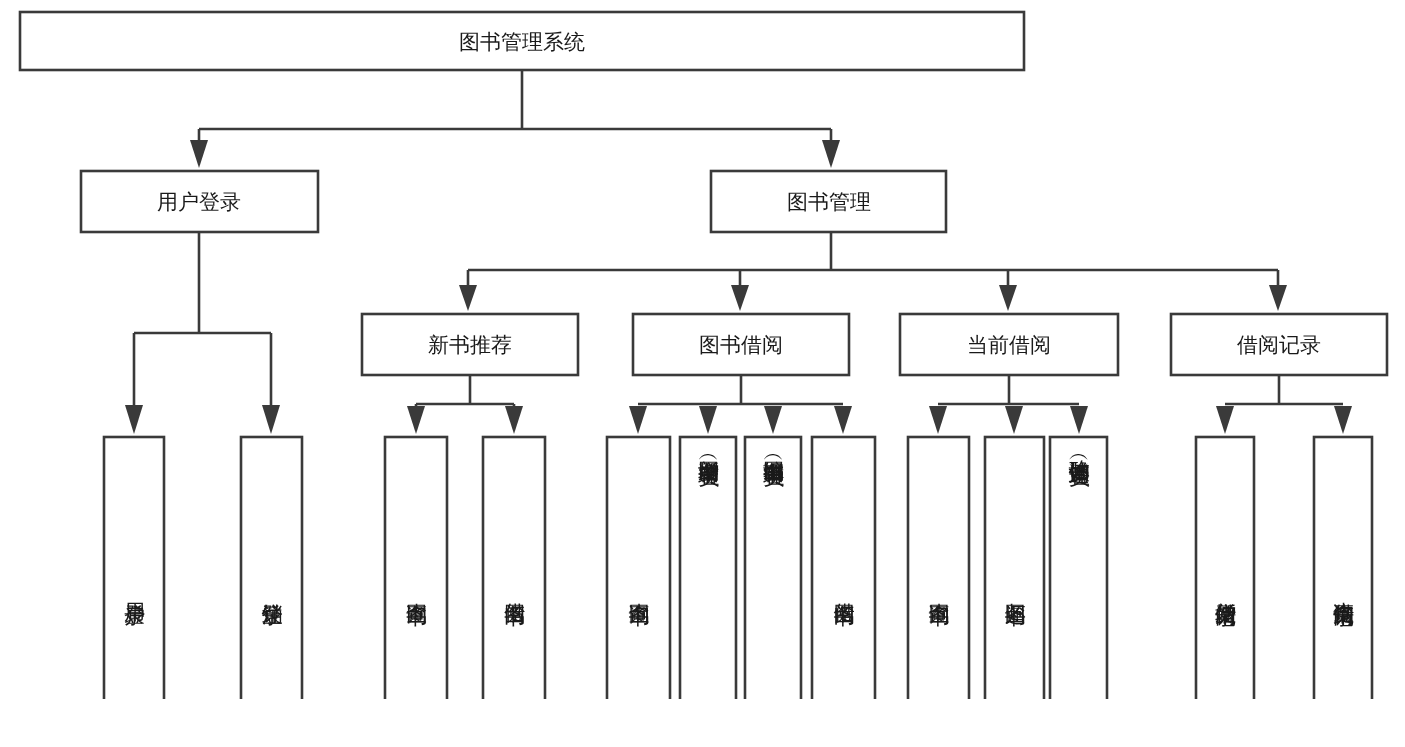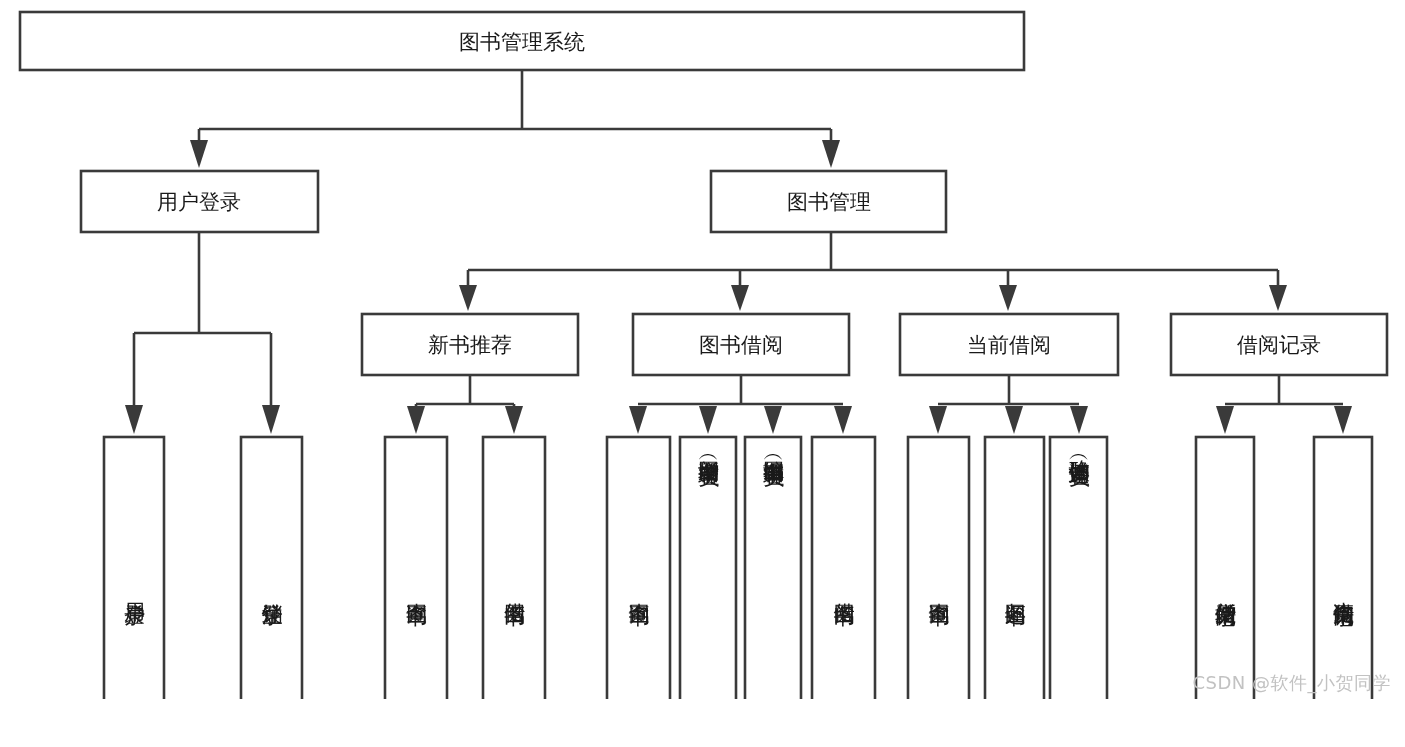--- a/index.html
+++ b/index.html
@@ -226,15 +226,14 @@
   <div class="vtext-wrap" style="left:1050px; top:437px; width:57px; height:301px; align-items:flex-start;">
     <span class="vtext" style="margin-top:6px;">确认归还（管理员）</span>
   </div>
   <div class="vtext-wrap" style="left:1196px; top:437px; width:58px; height:301px;">
     <span class="vtext">新增借阅记录</span>
   </div>
   <div class="vtext-wrap" style="left:1314px; top:437px; width:58px; height:301px;">
     <span class="vtext">查询借阅记录</span>
   </div>
 
-  <div class="watermark">CSDN @软件_小贺同学</div>
 
 </div>
 
 </body></html>

